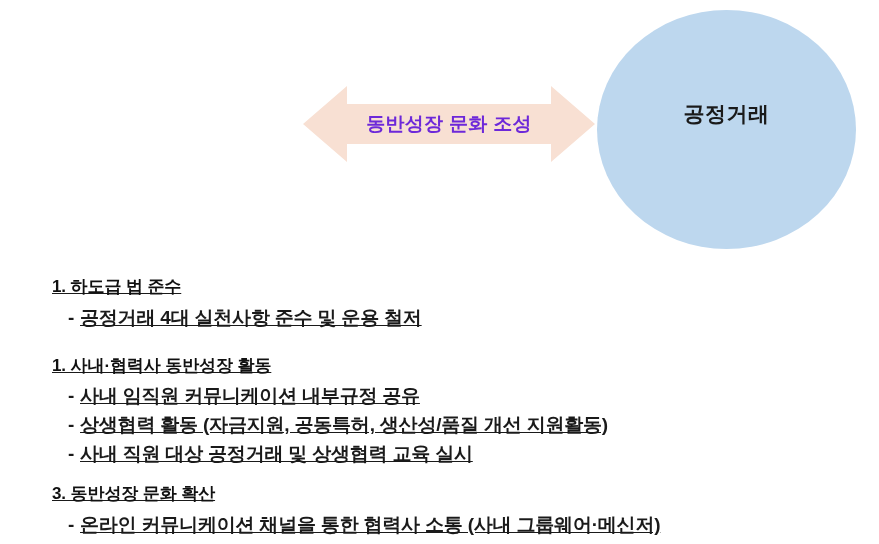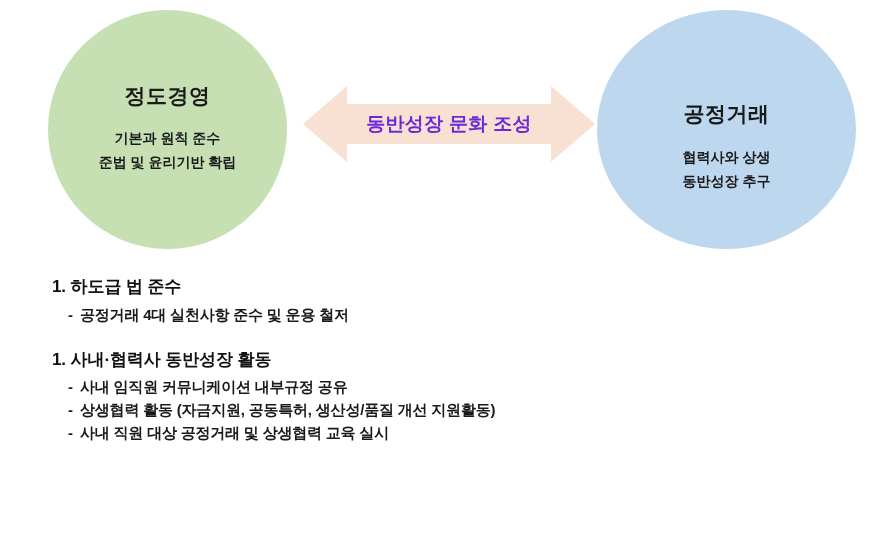--- a/index.html
+++ b/index.html
@@ -109,33 +109,33 @@
     pointer-events: none;
   }
 
   
   .list {
     position: absolute;
     left: 0;
     top: 276px;
     width: 879px;
   }
-  .section { margin: 0; }
+  .section { margin: 0; text-decoration: underline; }
   .section-heading {
     font-size: 17px;
     font-weight: bold;
     color: #111111;
     line-height: 1.28;
     padding-left: 52px;
     letter-spacing: -0.1px;
     white-space: nowrap;
   }
   .bullets { margin-top: 6px; }
   .bullet {
-    font-size: 15px;
+    font-size: 19px;
     font-weight: bold;
     color: #1a1a1a;
     line-height: 1.52;
     padding-left: 68px;
     letter-spacing: -0.2px;
     white-space: nowrap;
   }
   .bullet .dash {
     display: inline-block;
     width: 12px;
@@ -143,41 +143,30 @@
   .gap-1 { height: 22px; }
   .gap-2 { height: 14px; }
 </style>
 </head>
 <body>
 
 <div id="stage">
 
   <div class="diagram">
 
-    <div class="circle circle-left" style="background: rgb(198, 224, 180);">
-      <div class="circle-title">정도경영</div>
-      <div class="circle-sub">
-        <div>기본과 원칙 준수</div>
-        <div>준법 및 윤리기반 확립</div>
-      </div>
-    </div>
 
     <div class="arrow-wrap">
       <svg viewBox="0 0 292 92" xmlns="http://www.w3.org/2000/svg">
         <polygon points="0,46 44,8 44,26 248,26 248,8 292,46 248,84 248,66 44,66 44,84" fill="#F8E0D3"></polygon>
       </svg>
       <div class="arrow-label" style="color: #6d28d9;">동반성장 문화 조성</div>
     </div>
 
     <div class="circle circle-right" style="background: rgb(189, 215, 238);">
       <div class="circle-title">공정거래</div>
-      <div class="circle-sub">
-        <div>협력사와 상생</div>
-        <div>동반성장 추구</div>
-      </div>
     </div>
 
   </div>
 
   <div class="list">
 
     <div class="section">
       <div class="section-heading">1. 하도급 법 준수</div>
       <div class="bullets">
         <div class="bullet"><span class="dash">-</span><span>공정거래 4대 실천사항 준수 및 운용 철저</span></div>
@@ -190,16 +179,22 @@
       <div class="section-heading">1. 사내·협력사 동반성장 활동</div>
       <div class="bullets">
         <div class="bullet"><span class="dash">-</span><span>사내 임직원 커뮤니케이션 내부규정 공유</span></div>
         <div class="bullet"><span class="dash">-</span><span>상생협력 활동 (자금지원, 공동특허, 생산성/품질 개선 지원활동)</span></div>
         <div class="bullet"><span class="dash">-</span><span>사내 직원 대상 공정거래 및 상생협력 교육 실시</span></div>
       </div>
     </div>
 
     <div class="gap-2"></div>
 
+    <div class="section">
+      <div class="section-heading">3. 동반성장 문화 확산</div>
+      <div class="bullets">
+        <div class="bullet"><span class="dash">-</span><span>온라인 커뮤니케이션 채널을 통한 협력사 소통 (사내 그룹웨어·메신저)</span></div>
+      </div>
+    </div>
 
   </div>
 
 </div>
 
 </body></html>

